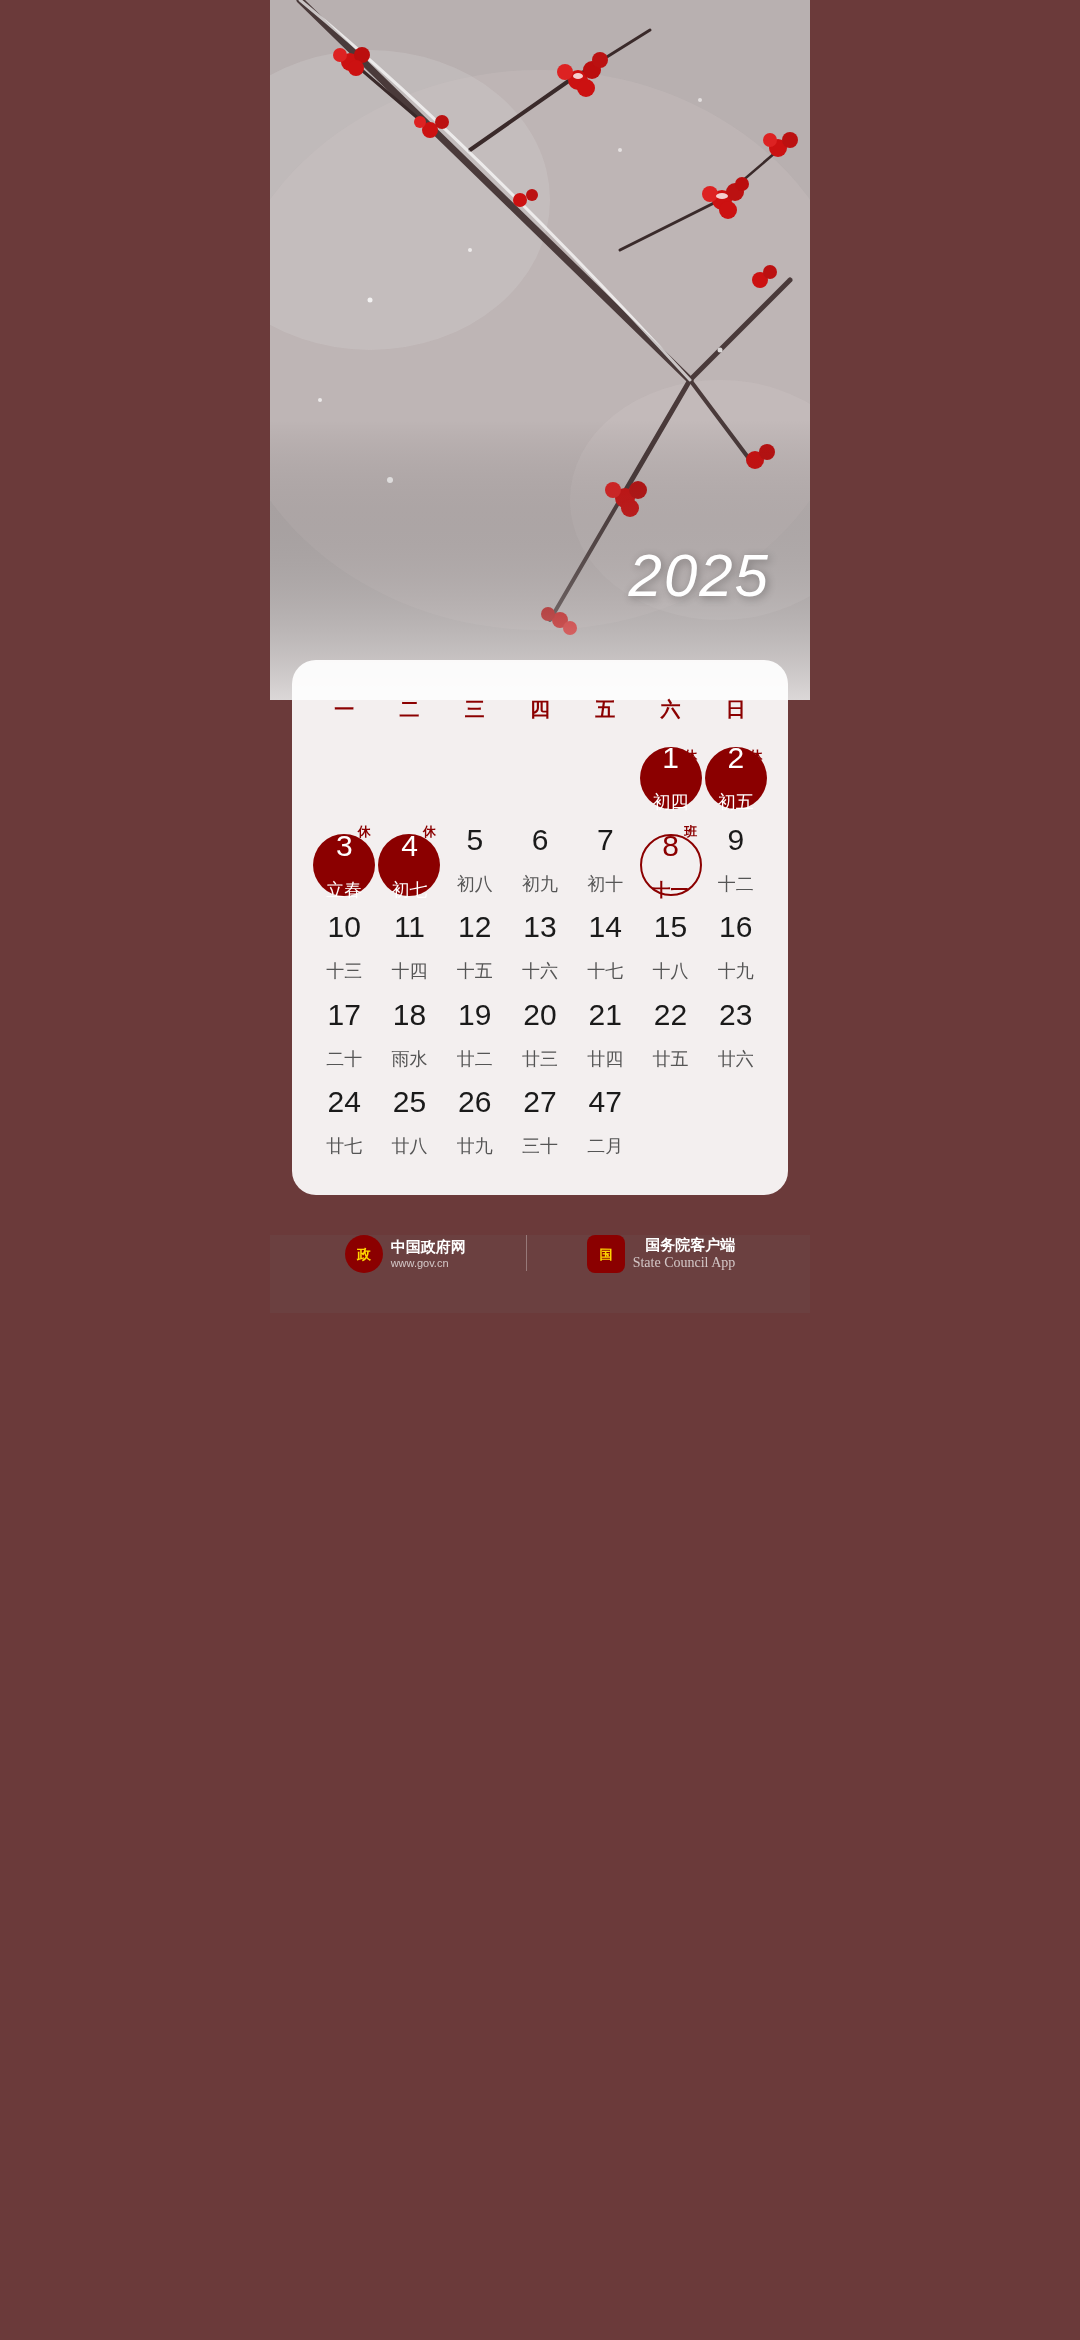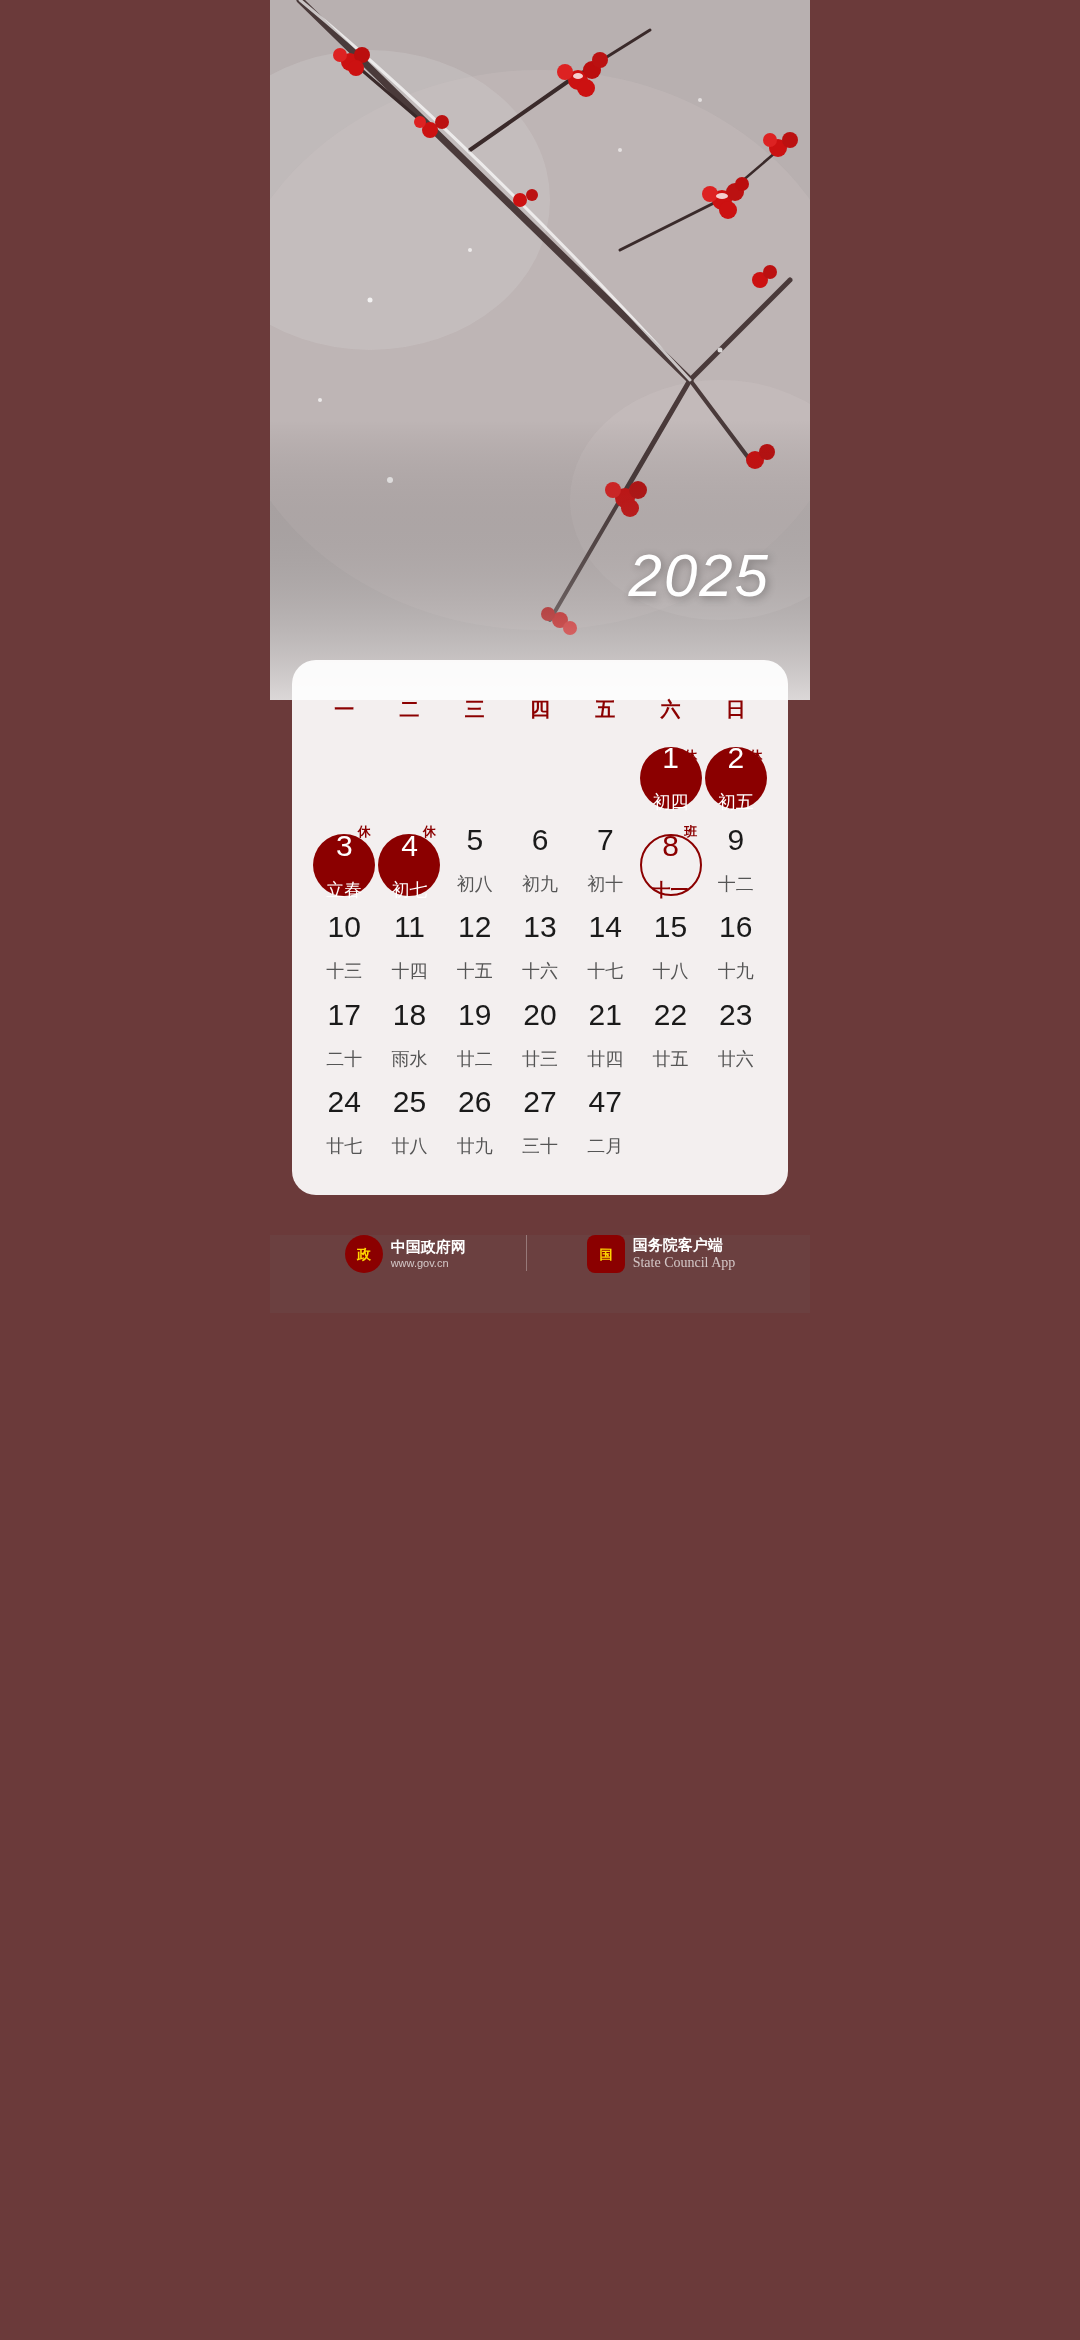--- a/index.html
+++ b/index.html
@@ -428,20 +428,20 @@
 
     <div style="width:1px;height:36px;background:rgba(255,255,255,0.3);"></div>
 
     <div class="footer-brand">
       <div style="display:flex;align-items:center;gap:8px;">
         <svg width="38" height="38" viewBox="0 0 38 38">
           <rect width="38" height="38" rx="8" fill="#8b0000"></rect>
           <text x="19" y="24" text-anchor="middle" fill="gold" font-size="13" font-weight="bold">国</text>
         </svg>
         <div>
-          <div style="color:white;font-size:15px;font-weight:600;">国务院客户端</div>
+          <div style="color:white;font-size:15px;font-weight:600;text-align:right;">国务院客户端</div>
           <div style="color:rgba(255,255,255,0.7);font-size:14px;font-family:Liberation Serif, serif;">State Council App</div>
         </div>
       </div>
     </div>
   </div>
 
 </div>
 
 </body></html>

